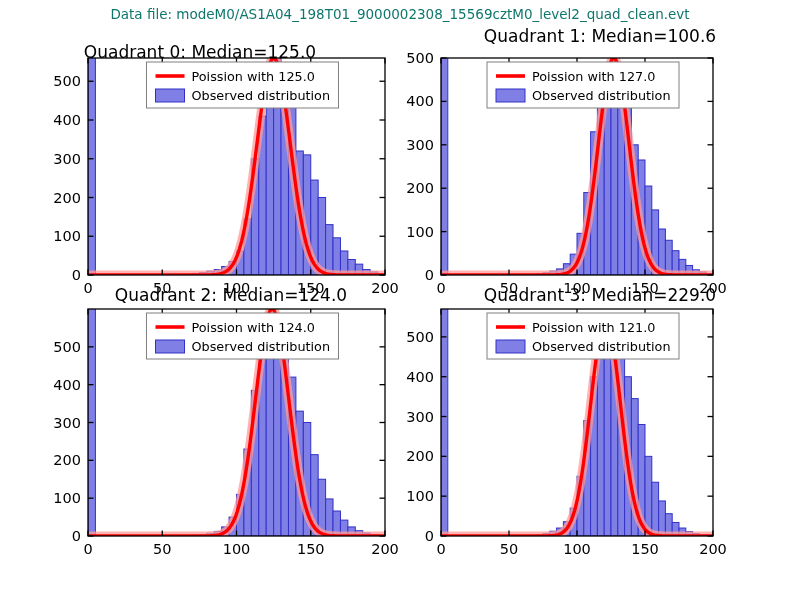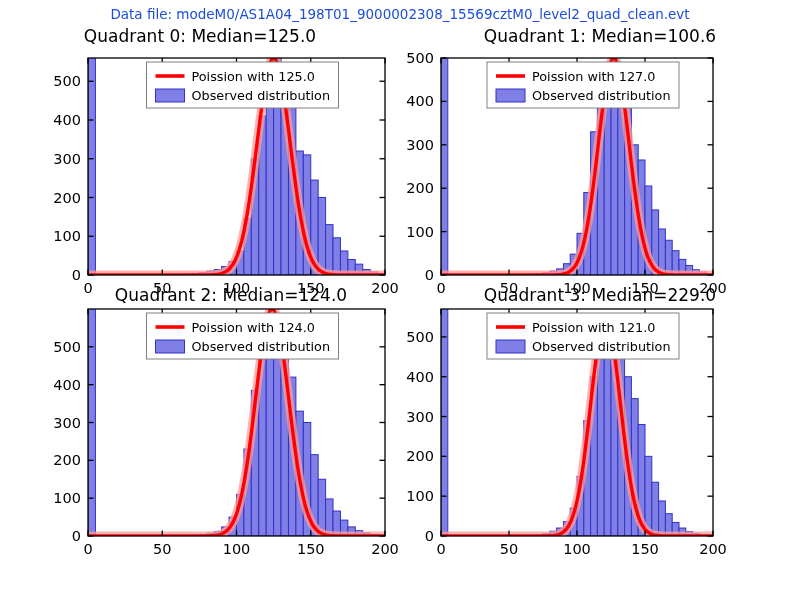--- a/index.html
+++ b/index.html
@@ -5,42 +5,42 @@
   html,body{margin:0;padding:0;}
   body{
     width:800px;height:600px;
     background:#ffffff;
     font-family:"DejaVu Sans","Liberation Sans",sans-serif;
     overflow:hidden;
   }
   #figure{position:relative;width:800px;height:600px;}
   #suptitle{
     position:absolute;top:6px;left:0;width:800px;
-    text-align:center;font-size:13.5px;color:#1d4ed8;
+    text-align:center;font-size:13.5px;color:#0f766e;
     white-space:nowrap;
   }
   .panel{position:absolute;}
   .panel-title{
     position:absolute;left:0;width:100%;
     text-align:center;font-size:17px;color:#000;
     white-space:nowrap;
   }
   svg{display:block;}
   .tick-label{font-size:14.5px;fill:#000;font-family:"DejaVu Sans","Liberation Sans",sans-serif;}
   .legend-text{font-size:12.8px;fill:#000;font-family:"DejaVu Sans","Liberation Sans",sans-serif;}
 </style>
 </head>
 <body>
 
 <div id="figure">
 
   <div id="suptitle">Data file: modeM0/AS1A04_198T01_9000002308_15569cztM0_level2_quad_clean.evt</div>
 
   <div class="panel" id="panel-0" style="left:0px;top:26px;width:400px;height:268px;">
-    <div class="panel-title" style="top:0px;">Quadrant 0: Median=125.0</div>
+    <div class="panel-title" style="top:16px;">Quadrant 0: Median=125.0</div>
   </div>
   <div class="panel" id="panel-1" style="left:400px;top:26px;width:400px;height:268px;">
     <div class="panel-title" style="top:0px;">Quadrant 1: Median=100.6</div>
   </div>
   <div class="panel" id="panel-2" style="left:0px;top:285px;width:400px;height:275px;">
     <div class="panel-title" style="top:0px;padding-left:31px;">Quadrant 2: Median=124.0</div>
   </div>
   <div class="panel" id="panel-3" style="left:400px;top:285px;width:400px;height:275px;">
     <div class="panel-title" style="top:0px;">Quadrant 3: Median=229.0</div>
   </div>

